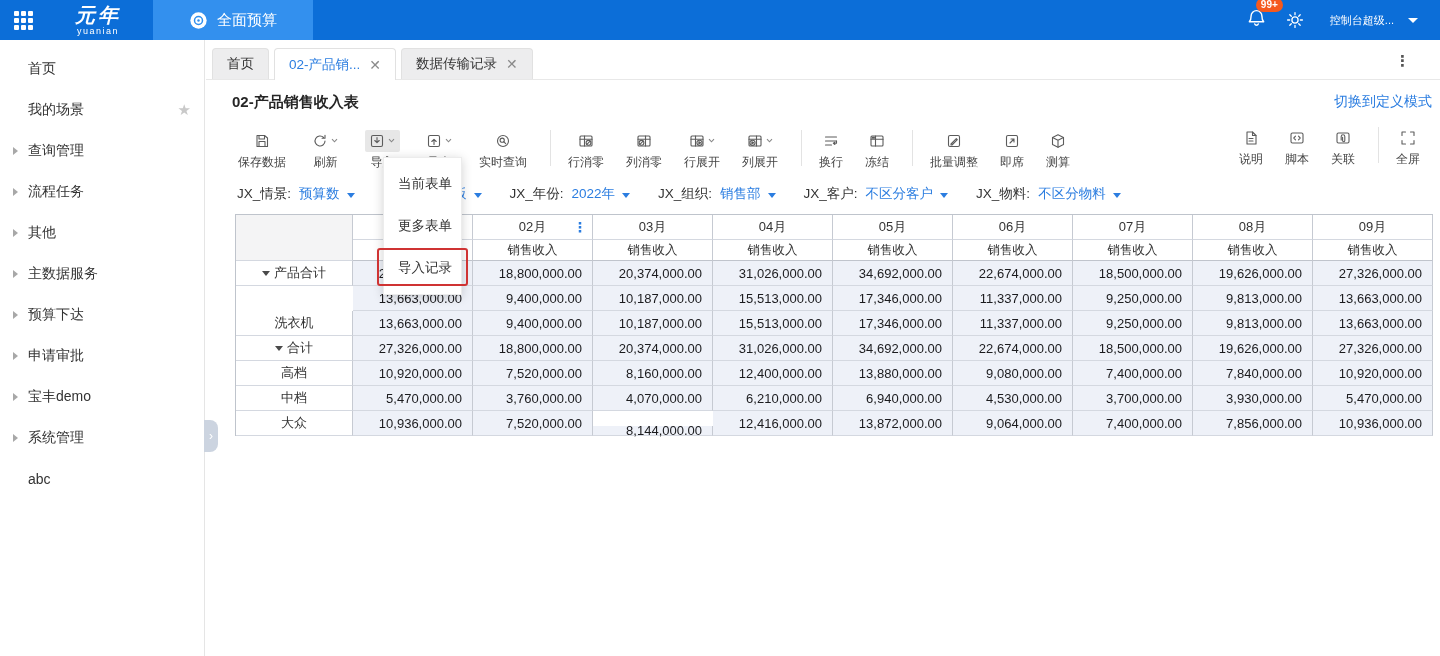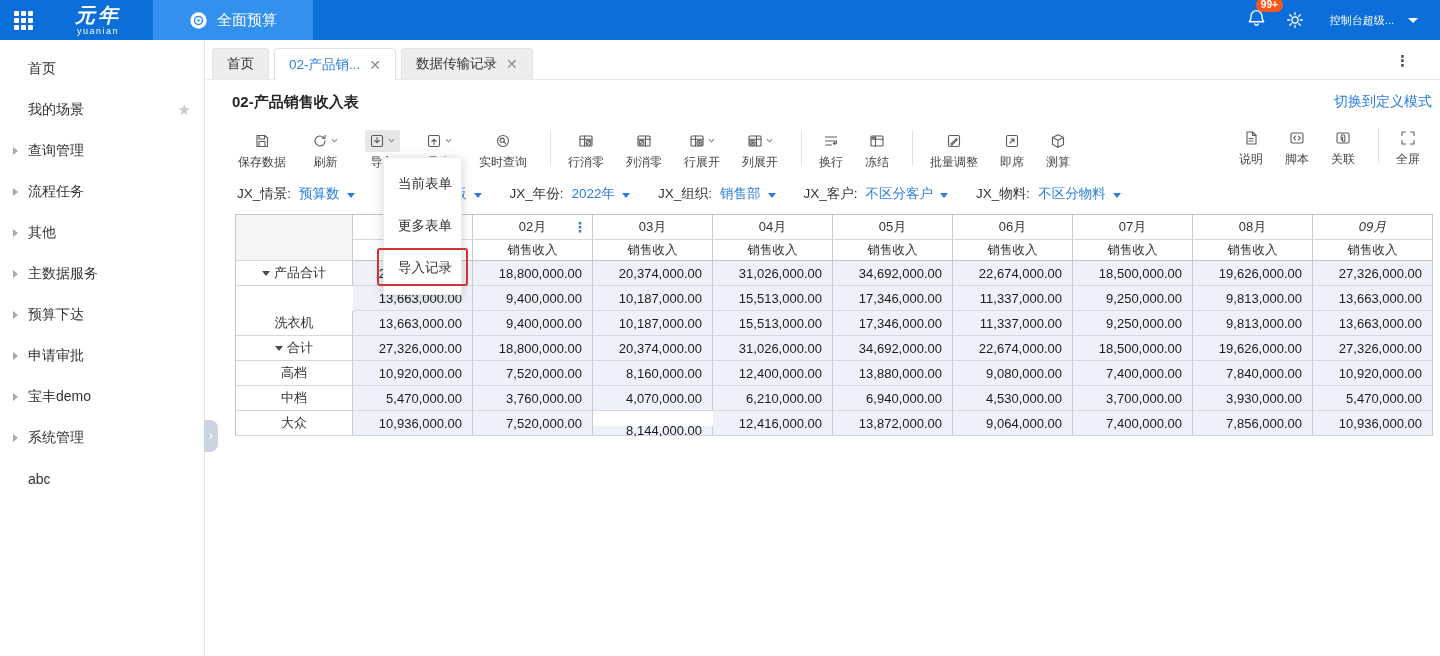--- a/index.html
+++ b/index.html
@@ -490,21 +490,21 @@
       </div>
       <div class="c mh" style="grid-area: 1 / 7;">
         <span>06月</span>
       </div>
       <div class="c mh" style="grid-area: 1 / 8;">
         <span>07月</span>
       </div>
       <div class="c mh" style="grid-area: 1 / 9;">
         <span>08月</span>
       </div>
-      <div class="c mh" style="grid-area: 1 / 10; font-style: italic;">
+      <div class="c mh" style="grid-area: 1 / 10;">
         <span>09月</span>
       </div>
       <div class="c meas" style="grid-area: 2 / 2;">销售收入</div>
       <div class="c meas" style="grid-area: 2 / 3;">销售收入</div>
       <div class="c meas" style="grid-area: 2 / 4;">销售收入</div>
       <div class="c meas" style="grid-area: 2 / 5;">销售收入</div>
       <div class="c meas" style="grid-area: 2 / 6;">销售收入</div>
       <div class="c meas" style="grid-area: 2 / 7;">销售收入</div>
       <div class="c meas" style="grid-area: 2 / 8;">销售收入</div>
       <div class="c meas" style="grid-area: 2 / 9;">销售收入</div>

